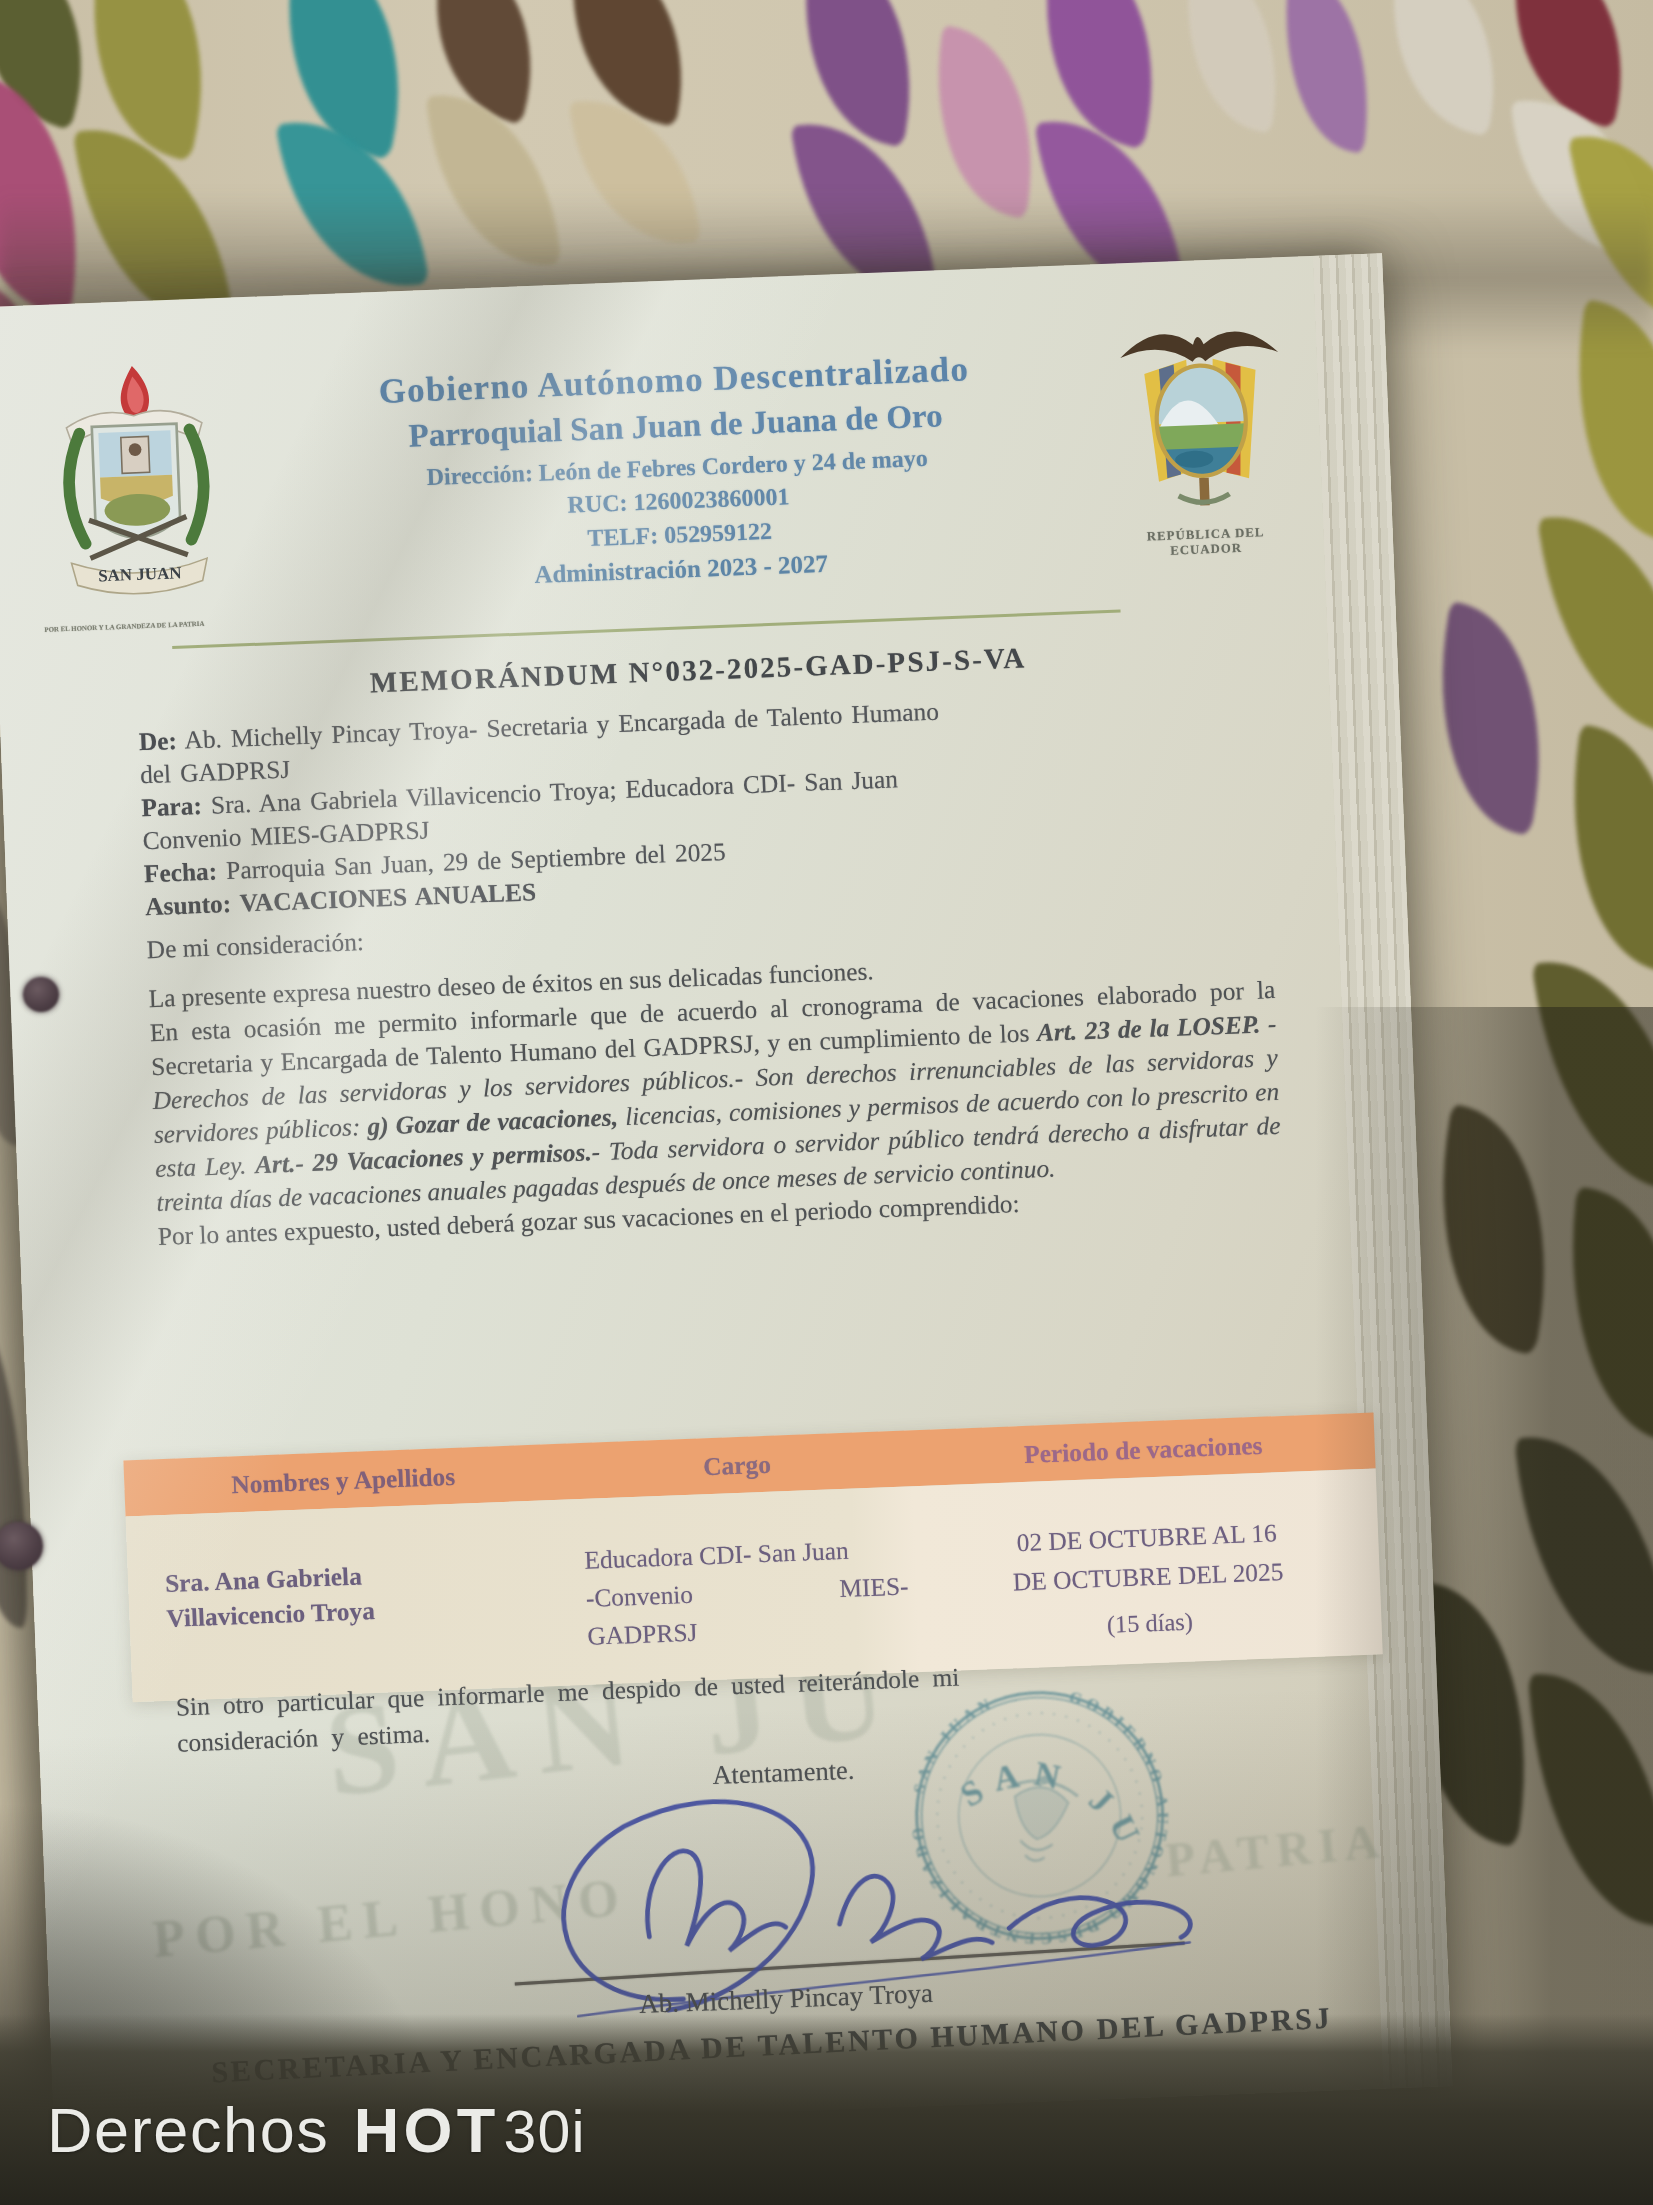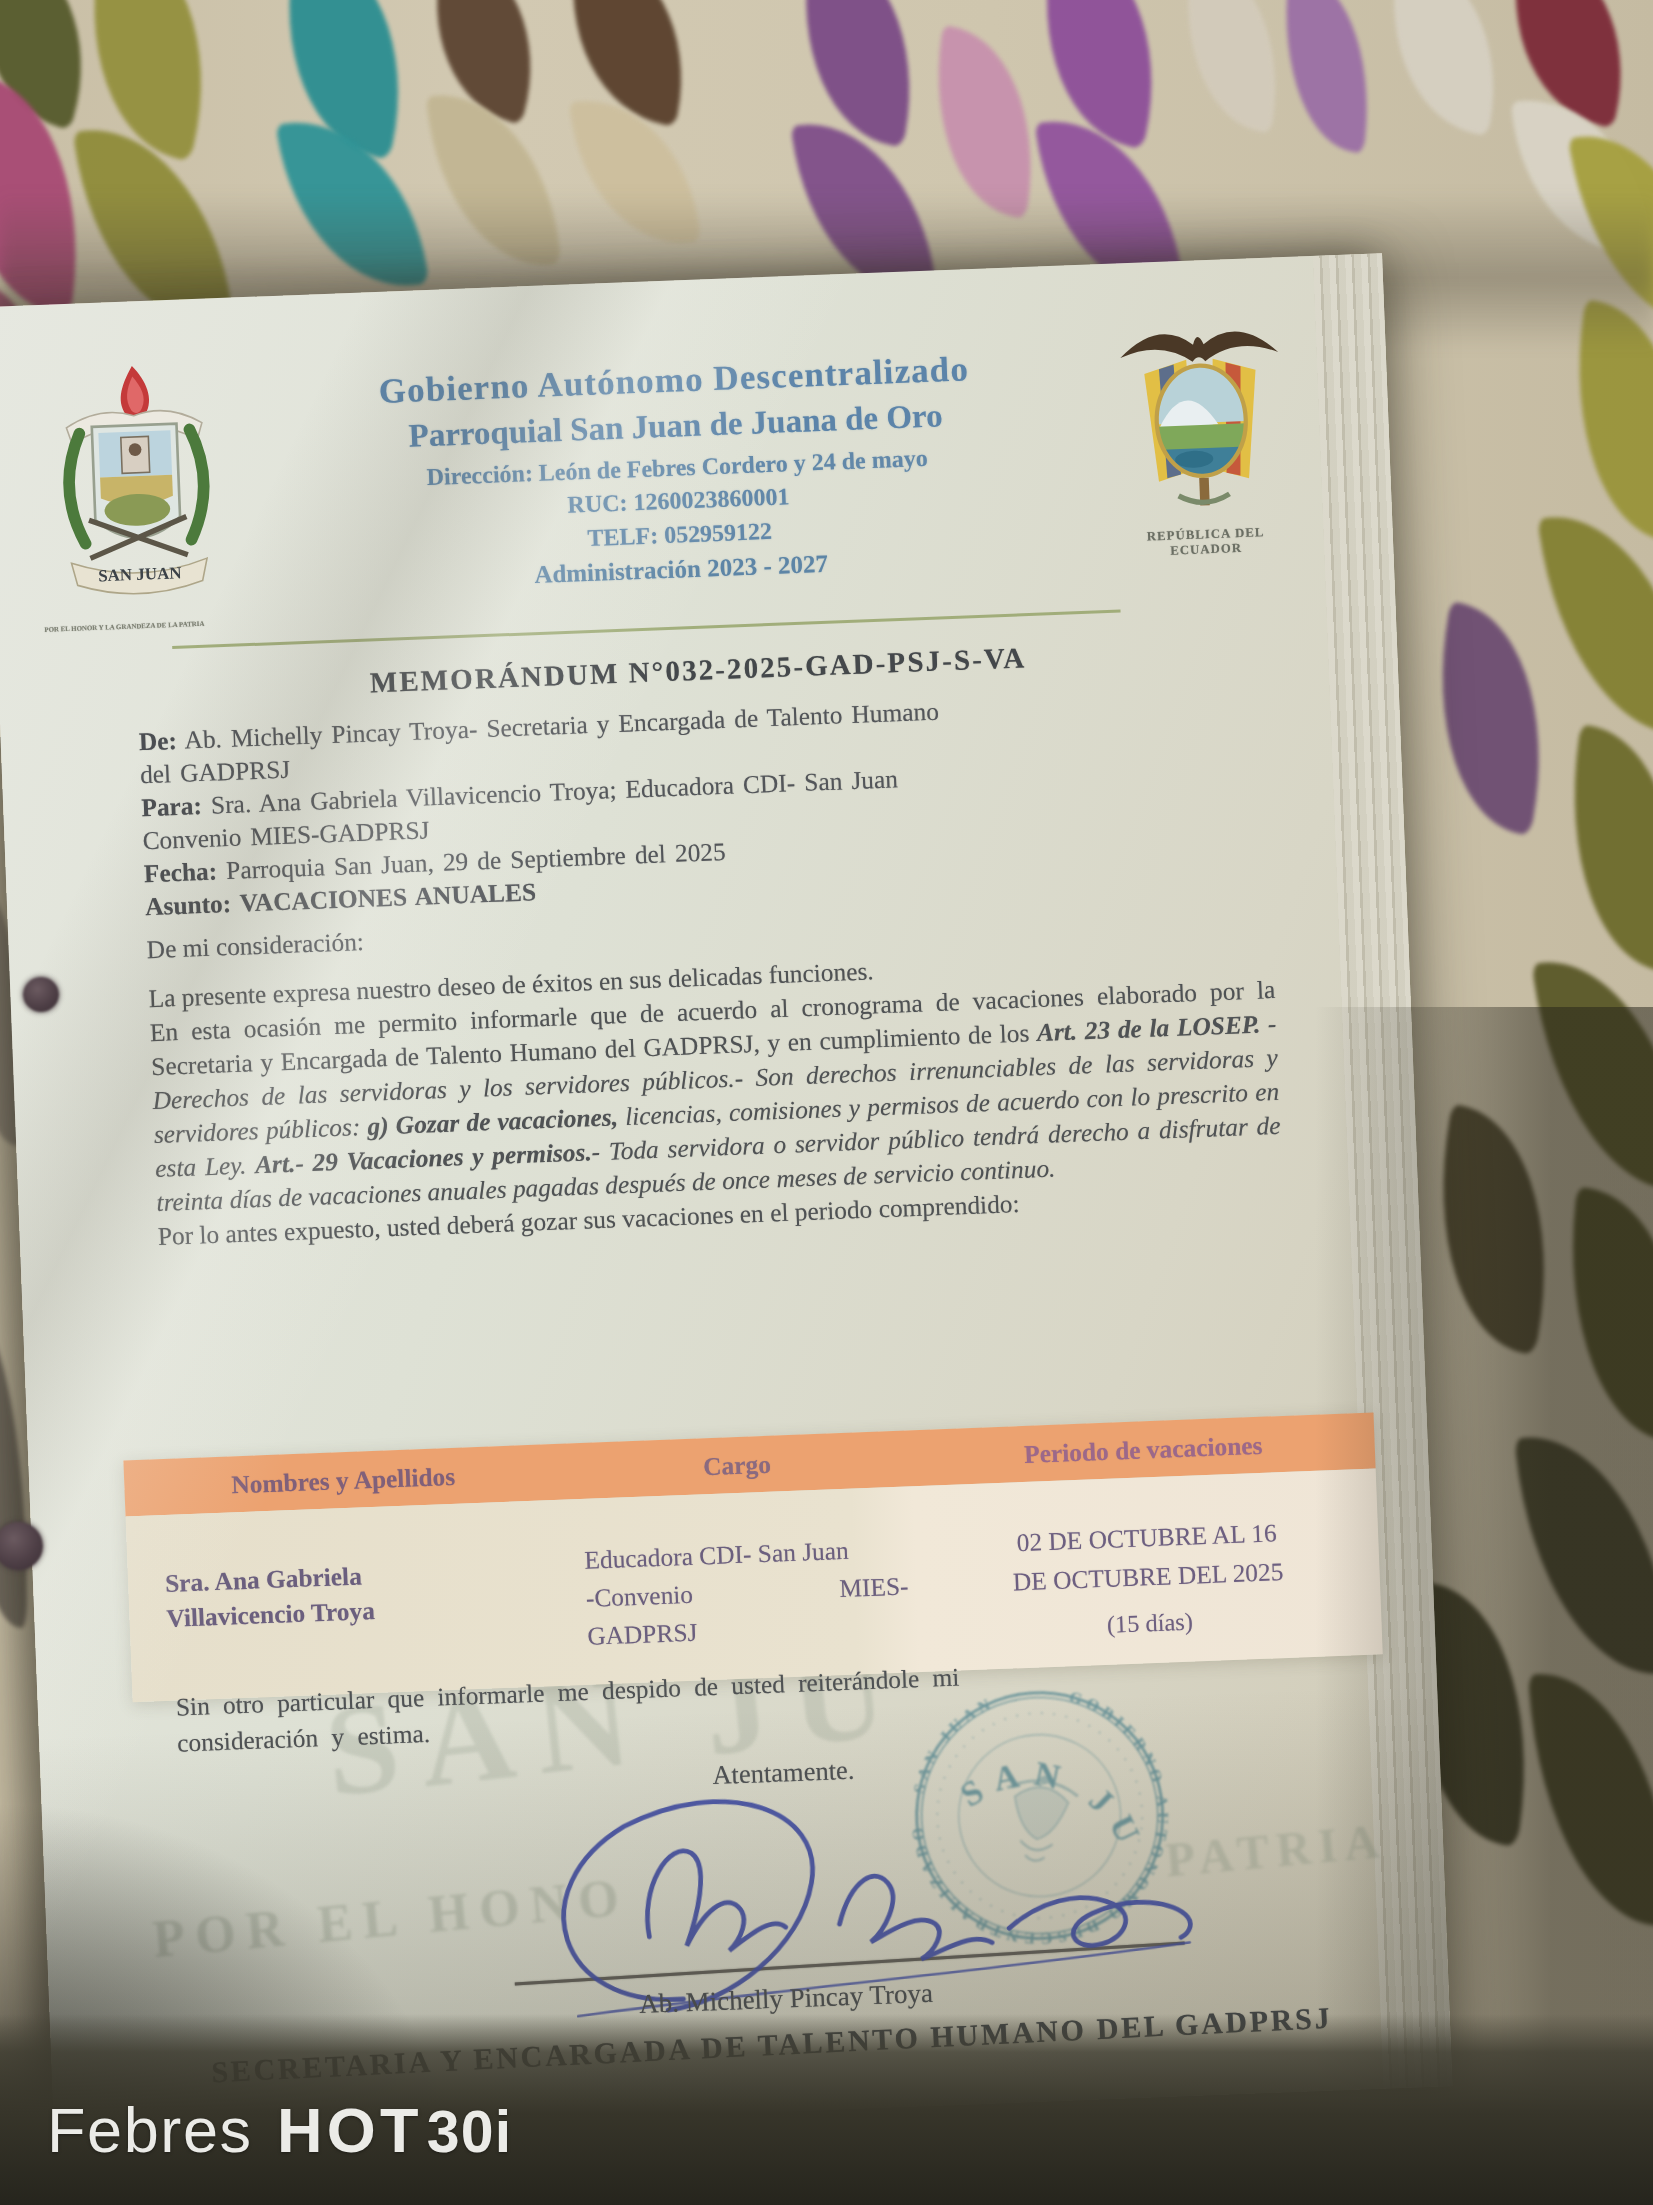--- a/index.html
+++ b/index.html
@@ -109,21 +109,21 @@
   .shade-right{position:absolute;right:0;top:1007px;width:339px;height:1198px;z-index:7;pointer-events:none;
      background:linear-gradient(90deg,rgba(35,33,24,0),rgba(35,33,24,.5) 70%);}
   .shade-corner{position:absolute;inset:0;z-index:7;pointer-events:none;
      background:radial-gradient(ellipse 40% 26% at 0% 100%,rgba(22,21,16,.85),rgba(22,21,16,0) 70%);}
   .bottom-band{position:absolute;left:0;top:2014px;width:1654px;height:191px;z-index:8;
      background:linear-gradient(180deg,rgba(62,60,48,0) 0%,rgba(62,60,48,.8) 20%,#37352a 52%,#26251d 100%);}
   .device-wm{position:absolute;left:47px;top:80px;z-index:9;font-family:"Liberation Sans",sans-serif;
      color:#ebebe7;text-shadow:0 1.1px 3.2px rgba(0,0,0,.4);white-space:nowrap;}
   .device-wm .b1{font-size:63px;font-weight:500;letter-spacing:1.6px;}
   .device-wm .b2{font-size:63px;font-weight:800;letter-spacing:4.2px;margin-left:24.4px;}
-  .device-wm .b3{font-size:59px;font-weight:700;letter-spacing:1.1px;margin-left:4.2px;text-align:right;}
+  .device-wm .b3{font-size:59px;font-weight:400;letter-spacing:1.1px;margin-left:4.2px;text-align:right;}
 </style>
 </head>
 <body>
 
 <div class="scene">
 
   <div class="fabric">
     <i class="lf" style="left:-32px;top:-48px;width:127px;height:164px;background:#565a2c;transform:rotate(16deg)"></i>
     <i class="lf" style="left:-48px;top:80px;width:133px;height:228px;background:#a84a74;transform:rotate(7deg)"></i>
     <i class="lf" style="left:-37px;top:286px;width:95px;height:212px;background:#9c5570;transform:rotate(5deg)"></i>
@@ -310,18 +310,18 @@
   </div>
 
   <div class="hole hole1"></div>
   <div class="hole hole2"></div>
 
   <div class="shade-right"></div>
   <div class="shade-corner"></div>
 
   <div class="bottom-band">
     <div class="device-wm">
-      <span class="b1">Febres</span><span class="b2">HOT</span><span class="b3">30i</span>
+      <span class="b1">Derechos</span><span class="b2">HOT</span><span class="b3">30i</span>
     </div>
   </div>
 
 </div>
 
 
 </body></html>

